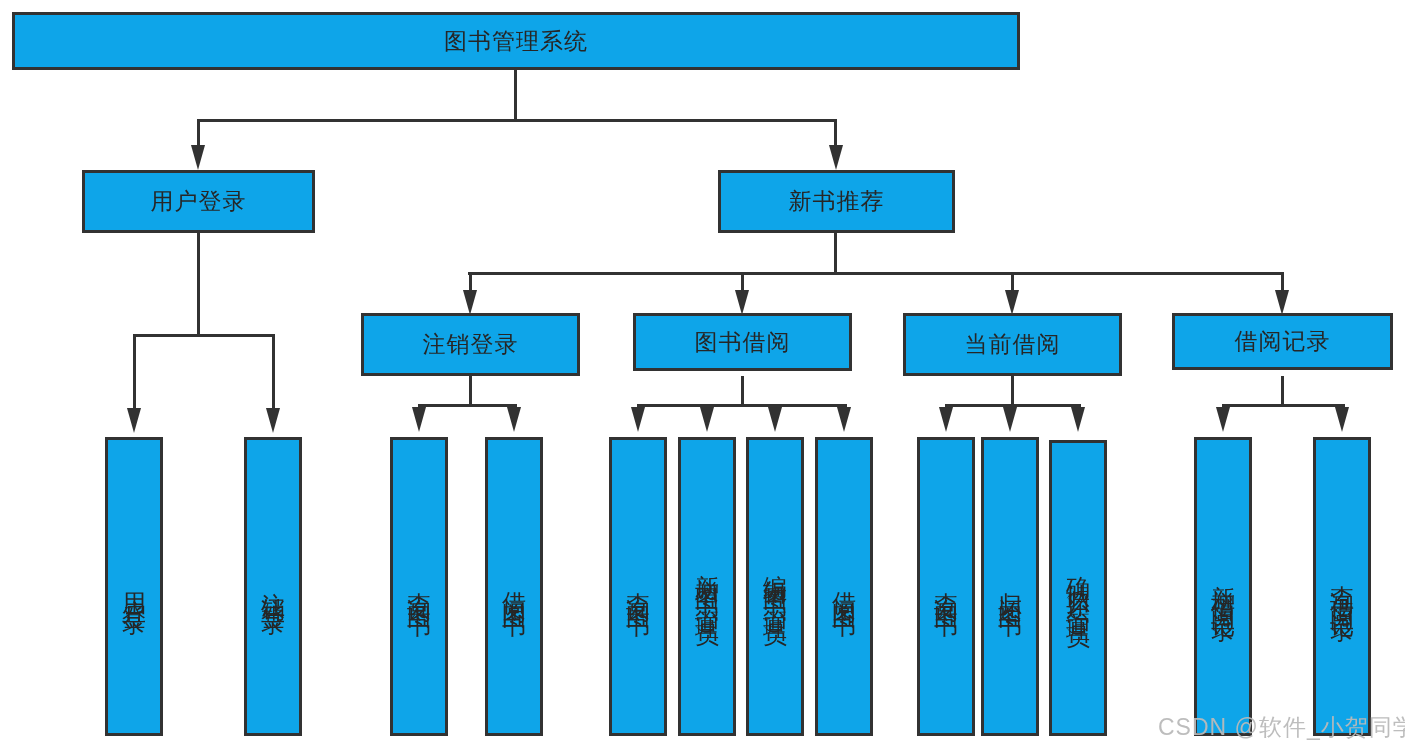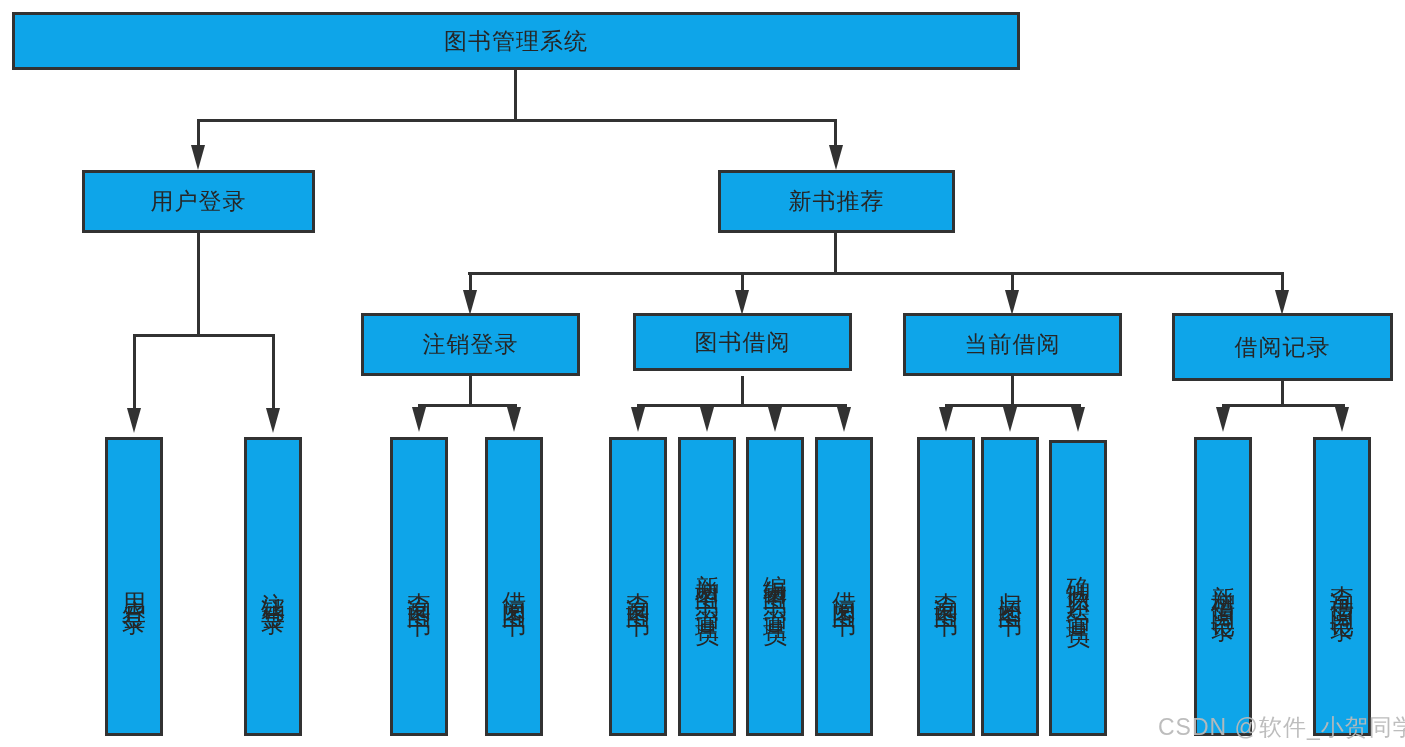--- a/index.html
+++ b/index.html
@@ -47,21 +47,21 @@
 
 <div class="box" style="left:361px;top:313px;width:219px;height:63px;">
   <span class="hlabel">注销登录</span>
 </div>
 <div class="box" style="left:633px;top:313px;width:219px;height:58px;">
   <span class="hlabel">图书借阅</span>
 </div>
 <div class="box" style="left:903px;top:313px;width:219px;height:63px;">
   <span class="hlabel">当前借阅</span>
 </div>
-<div class="box" style="left:1172px;top:313px;width:221px;height:68px;">
+<div class="box" style="left:1172px;top:313px;width:221px;height:57px;">
   <span class="hlabel">借阅记录</span>
 </div>
 
 <div class="box vbox" style="left:105px;top:437px;width:58px;height:299px;">
   <span class="vlabel">用户登录</span>
 </div>
 <div class="box vbox" style="left:244px;top:437px;width:58px;height:299px;">
   <span class="vlabel">注销登录</span>
 </div>
 

